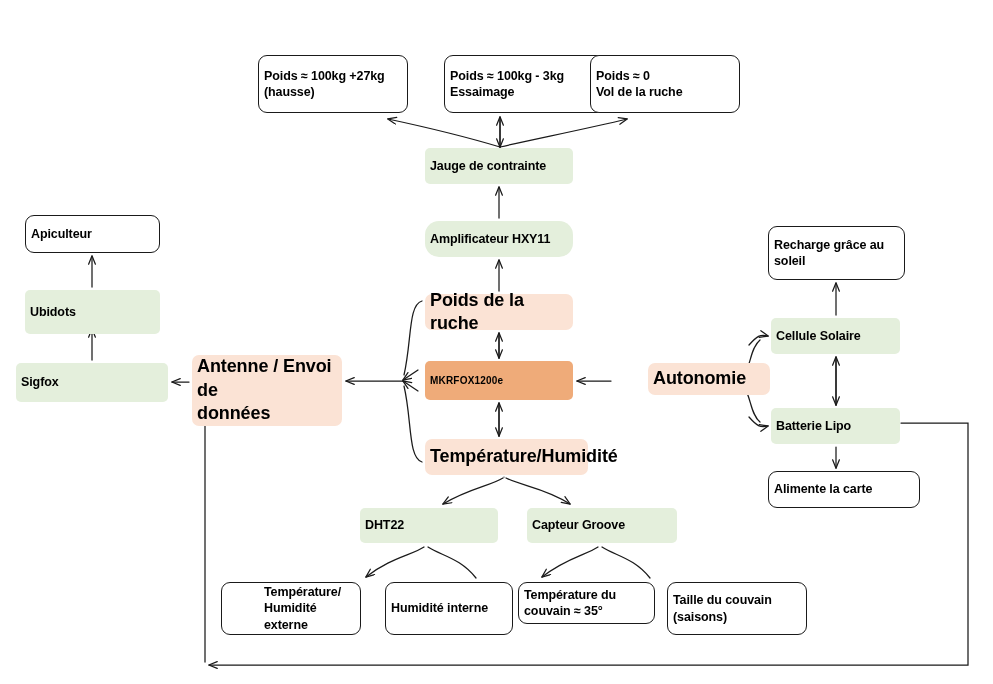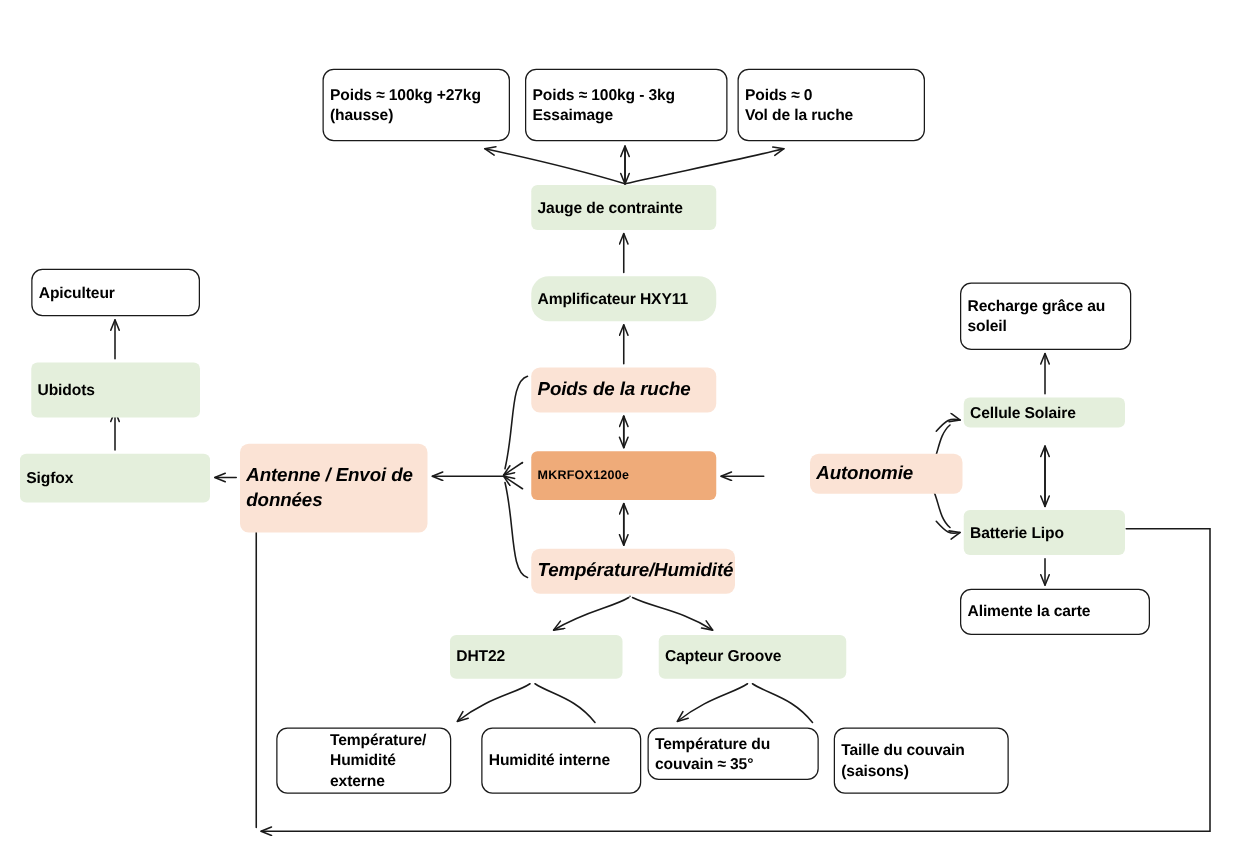--- a/index.html
+++ b/index.html
@@ -57,22 +57,21 @@
     background: #e4efdc;
     border: none;
     border-radius: 5px;
     font-size: 12.5px;
   }
   
   .n-peach {
     background: #fbe3d5;
     border: none;
     border-radius: 7px;
-    font-size: 15px;
-    font-style: italic;
+    font-size: 18px;
   }
   
   .n-orange {
     background: #efab79;
     border: none;
     border-radius: 5px;
     font-size: 10px;
     font-weight: bold;
     letter-spacing: 0.2px;
   }
@@ -136,21 +135,21 @@
 
       <path d="M 598,547 C 586,555 566,558 542,577" marker-end="url(#ah)"></path>
       <path d="M 602,547 C 616,556 634,558 650,578"></path>
     </g>
   </svg>
 
   <div id="nodes">
       <div class="node n-outline" style="left: 258px; top: 55px; width: 150px; height: 58px;">
         <span class="lbl">Poids ≈ 100kg +27kg<br>(hausse)</span>
       </div>
-      <div class="node n-outline" style="left: 420px; top: 55px; width: 162px; height: 58px;">
+      <div class="node n-outline" style="left: 444px; top: 55px; width: 162px; height: 58px;">
         <span class="lbl">Poids ≈ 100kg - 3kg<br>Essaimage</span>
       </div>
       <div class="node n-outline" style="left: 590px; top: 55px; width: 150px; height: 58px;">
         <span class="lbl">Poids ≈ 0<br>Vol de la ruche</span>
       </div>
       <div class="node n-green" style="left: 425px; top: 148px; width: 148px; height: 36px;">
         <span class="lbl">Jauge de contrainte</span>
       </div>
       <div class="node n-green" style="left: 425px; top: 221px; width: 148px; height: 36px; border-radius: 14px;">
         <span class="lbl">Amplificateur HXY11</span>
@@ -172,21 +171,21 @@
       </div>
       <div class="node n-green" style="left: 25px; top: 290px; width: 135px; height: 44px;">
         <span class="lbl">Ubidots</span>
       </div>
       <div class="node n-outline" style="left: 25px; top: 215px; width: 135px; height: 38px;">
         <span class="lbl">Apiculteur</span>
       </div>
       <div class="node n-peach" style="left: 648px; top: 363px; width: 122px; height: 32px;">
         <span class="lbl">Autonomie</span>
       </div>
-      <div class="node n-green" style="left: 771px; top: 318px; width: 129px; height: 24px;">
+      <div class="node n-green" style="left: 771px; top: 318px; width: 129px; height: 36px;">
         <span class="lbl">Cellule Solaire</span>
       </div>
       <div class="node n-green" style="left: 771px; top: 408px; width: 129px; height: 36px;">
         <span class="lbl">Batterie Lipo</span>
       </div>
       <div class="node n-outline" style="left: 768px; top: 226px; width: 137px; height: 54px;">
         <span class="lbl">Recharge grâce au<br>soleil</span>
       </div>
       <div class="node n-outline" style="left: 768px; top: 471px; width: 152px; height: 37px;">
         <span class="lbl">Alimente la carte</span>

